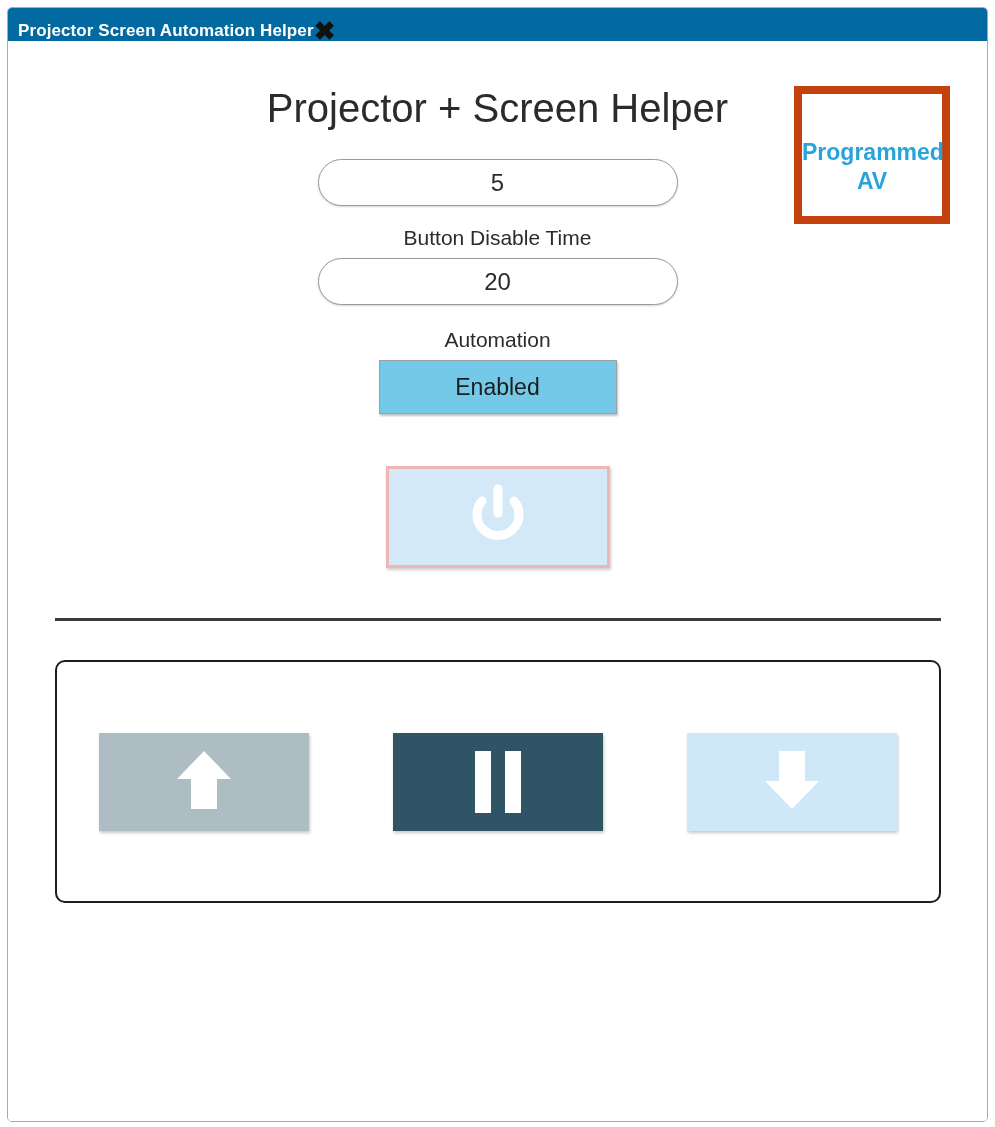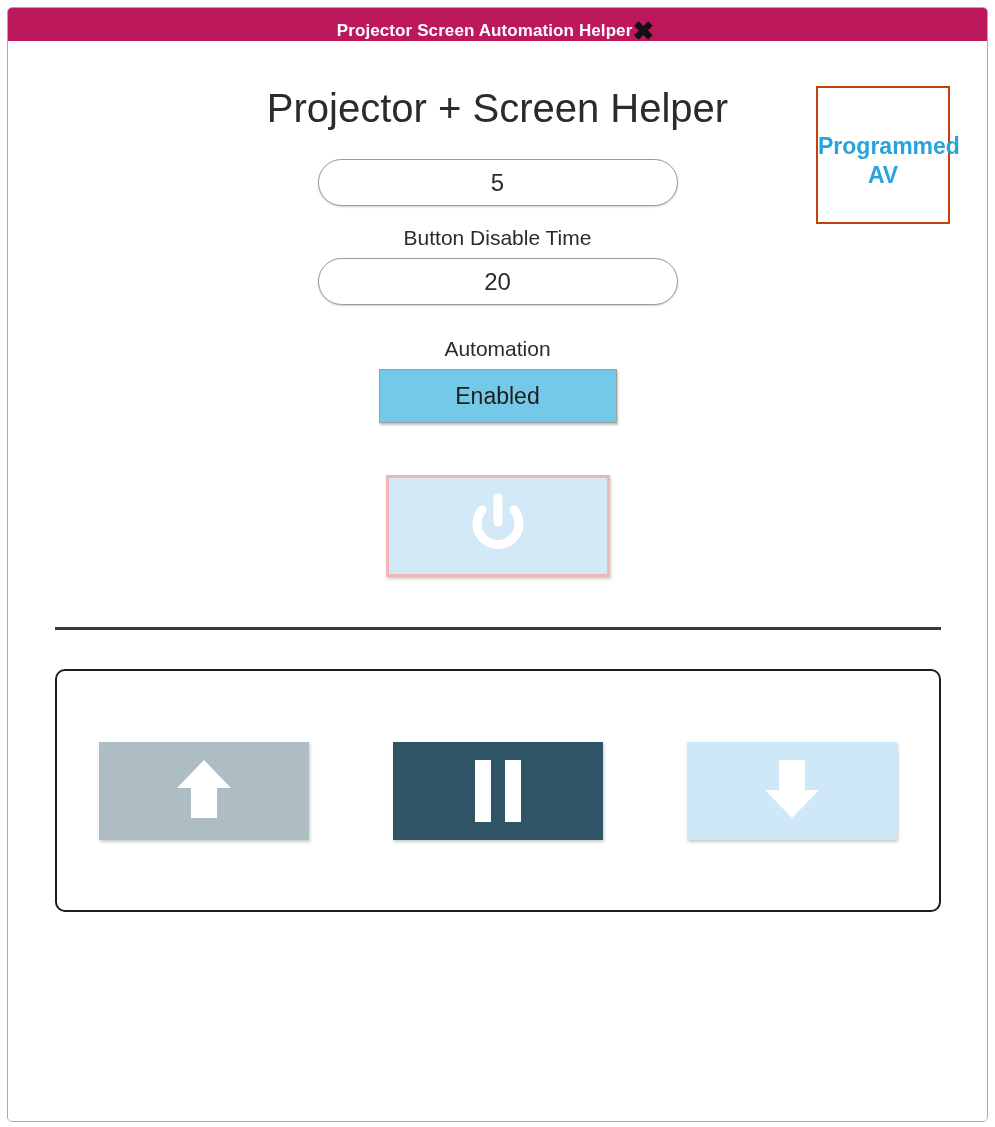--- a/index.html
+++ b/index.html
@@ -28,24 +28,24 @@
     background: #ffffff;
     box-sizing: border-box;
     overflow: hidden;
   }
   .titlebar {
     position: absolute;
     left: 0;
     top: 0;
     width: 100%;
     height: 46px;
-    background: #be185d;
-    display: flex;
-    align-items: center;
-    justify-content: center;
+    background: #0369a1;
+    display: flex;
+    align-items: center;
+    justify-content: flex-start;
     box-sizing: border-box;
     padding: 0 10px 0 10px;
   }
   .titlebar-title {
     color: #ffffff;
     font-size: 17px;
     font-weight: bold;
     letter-spacing: 0.1px;
     white-space: nowrap;
   }
@@ -66,23 +66,23 @@
     width: 100%;
     height: calc(100% - 33px);
     background: #ffffff;
   }
 
   
   .logo-box {
     position: absolute;
     right: 37px;
     top: 45px;
-    width: 134px;
+    width: 156px;
     height: 138px;
-    border: 2px solid #c2410c;
+    border: 8px solid #c2410c;
     box-sizing: border-box;
     background: #ffffff;
   }
   .logo-text {
     position: absolute;
     left: 0;
     top: 44px;
     width: 100%;
     text-align: center;
     color: #29a3dc;
@@ -242,21 +242,21 @@
 
       <div class="page-title">Projector + Screen Helper</div>
 
       <div style="padding-top:110px;">
 
         <input class="pill-input" type="text" value="5" style="">
 
         <div class="field-label" style="margin-top:20px;text-align:center;">Button Disable Time</div>
         <input class="pill-input" type="text" value="20" style="">
 
-        <div class="field-label" style="margin-top:32px;">Automation</div>
+        <div class="field-label" style="margin-top:23px;">Automation</div>
         <button class="state-button">Enabled</button>
 
 
         <div class="power-wrap">
           <div class="power-button">
             <span>
               <svg width="72" height="72" viewBox="0 0 72 72" aria-hidden="true">
                 <path d="M36 10 L36 34" stroke="#ffffff" stroke-width="9" stroke-linecap="round" fill="none"></path>
                 <path d="M20 22 A 21 21 0 1 0 52 22" stroke="#ffffff" stroke-width="9" stroke-linecap="round" fill="none"></path>
               </svg>

